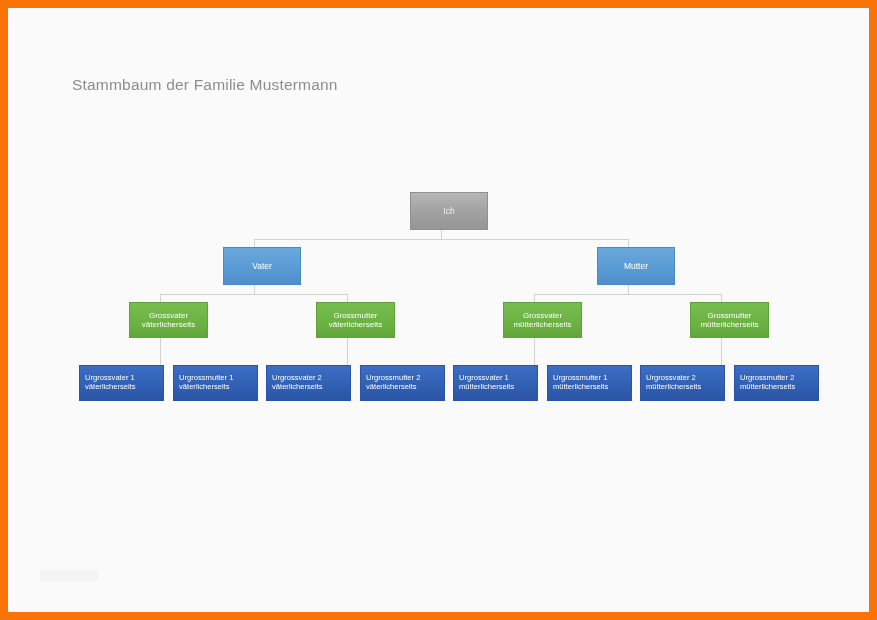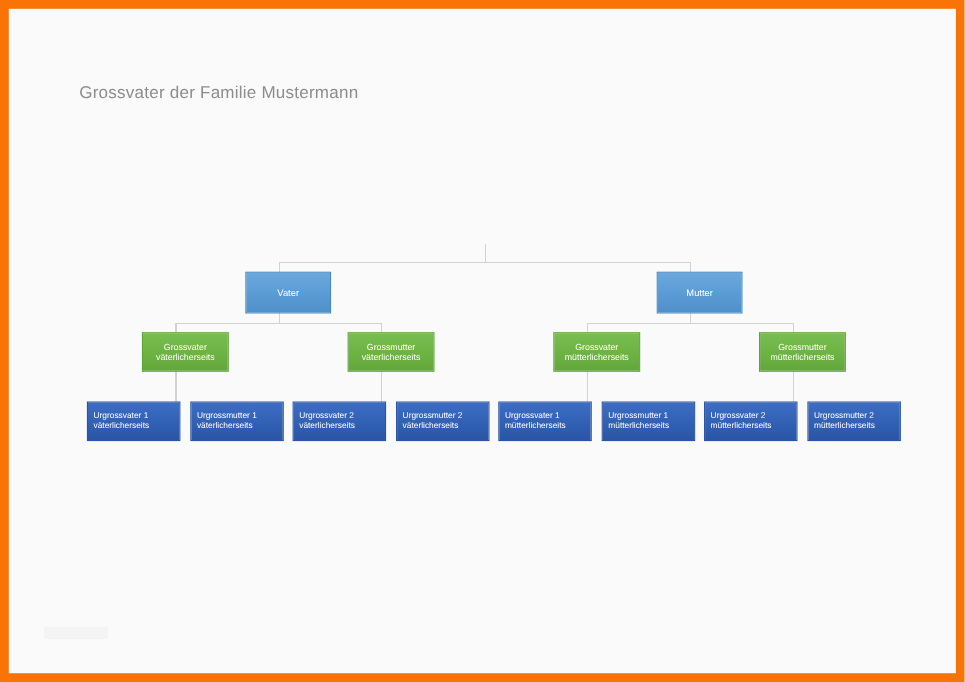--- a/index.html
+++ b/index.html
@@ -97,21 +97,21 @@
     display: block;
     width: 100%;
   }
 </style>
 </head>
 <body>
 
 <div id="page">
   <div id="canvas">
 
-    <div id="title">Grossvater der Familie Mustermann</div>
+    <div id="title">Stammbaum der Familie Mustermann</div>
 
     <svg class="edges" viewBox="0 0 861 604" width="861" height="604">
       <g stroke="#d2d2d2" stroke-width="1" fill="none" shape-rendering="crispEdges">
 
         <path d="M433 214 L433 231"></path>
         <path d="M246 231 L620 231"></path>
         <path d="M246 231 L246 231"></path>
         <path d="M246 231 L246 239"></path>
         <path d="M620 231 L620 239"></path>
 
@@ -125,20 +125,23 @@
         <path d="M526 286 L526 294"></path>
         <path d="M713 286 L713 294"></path>
 
         <path d="M152 324 L152 357"></path>
         <path d="M339 324 L339 357"></path>
         <path d="M526 324 L526 357"></path>
         <path d="M713 324 L713 357"></path>
       </g>
     </svg>
 
+    <div class="node node-self" style="left:402px; top:184px; width:78px; height:38px;">
+      <span>Ich</span>
+    </div>
 
     <div class="node node-parent" style="left:589px; top:239px; width:78px; height:38px;">
       <span>Mutter</span>
     </div>
     <div class="node node-parent" style="left:215px; top:239px; width:78px; height:38px;">
       <span>Vater</span>
     </div>
 
     <div class="node node-grand" style="left:121px; top:294px; width:79px; height:36px;">
       <span>

